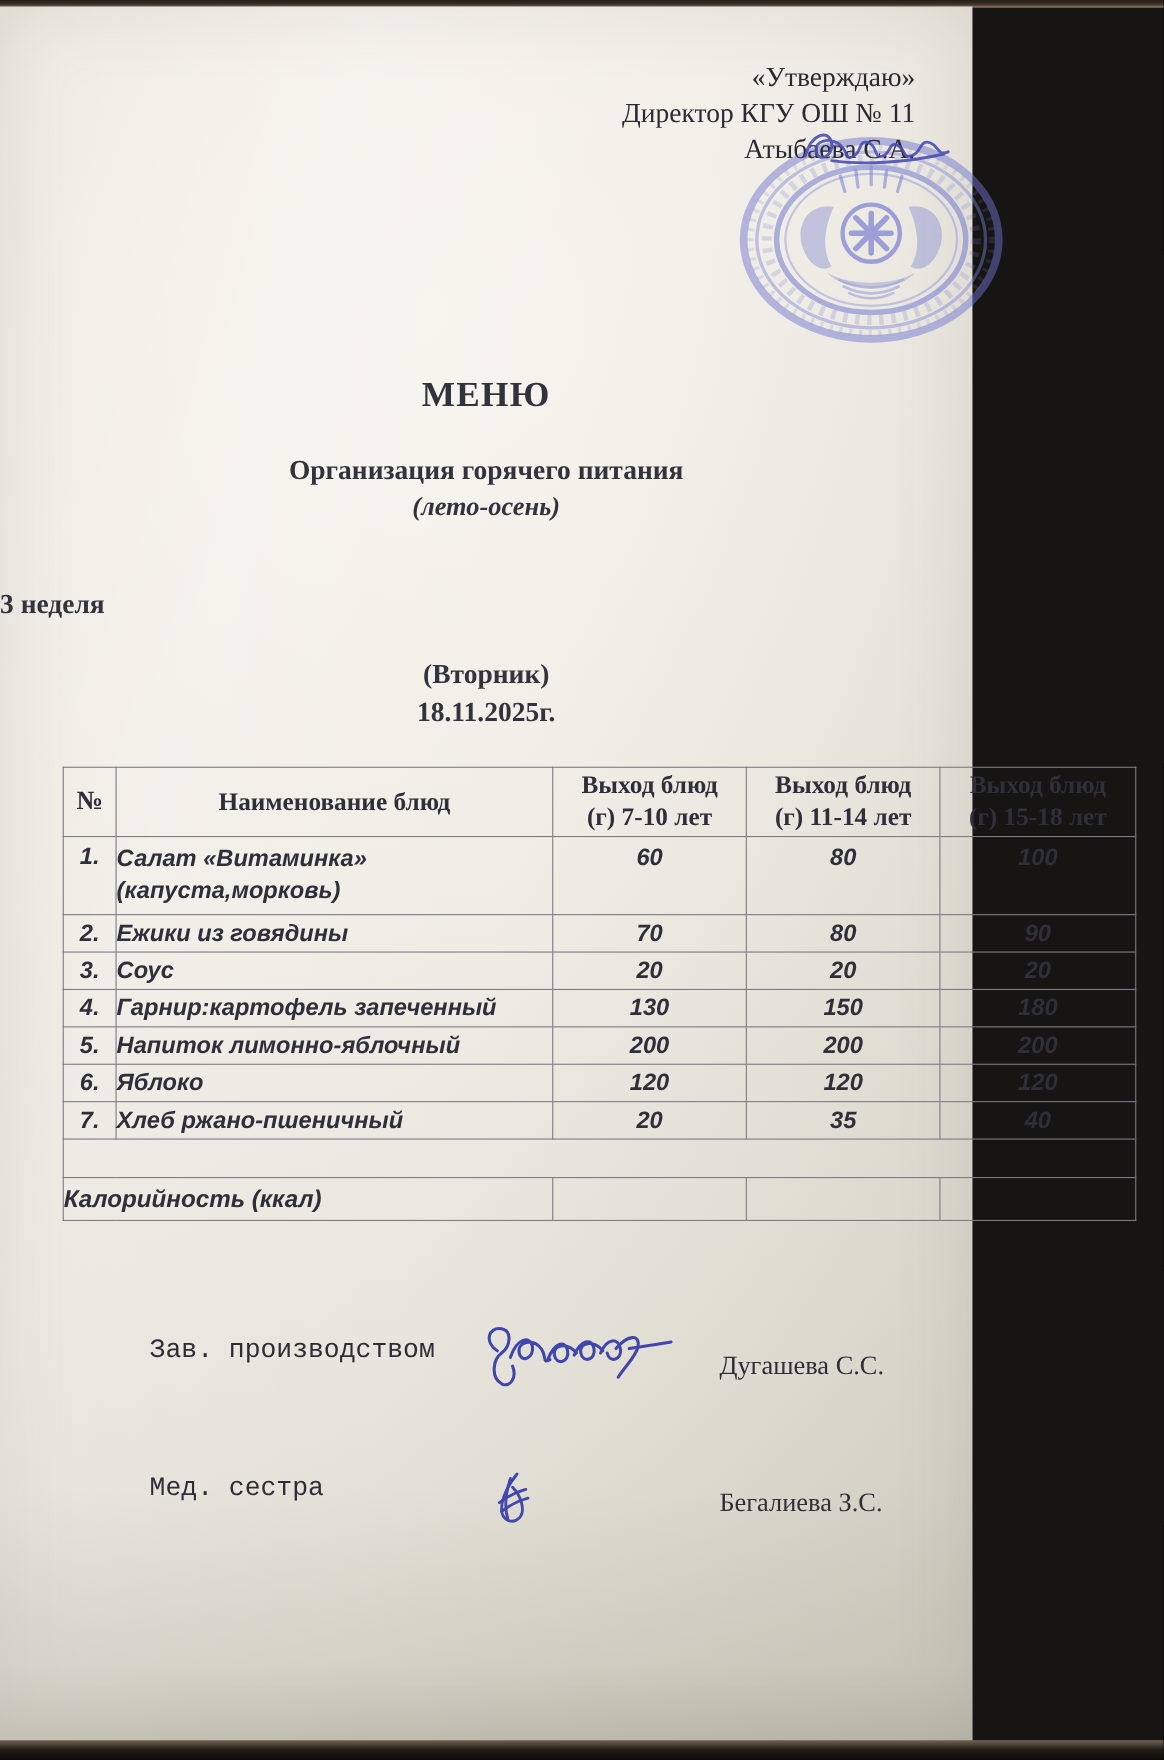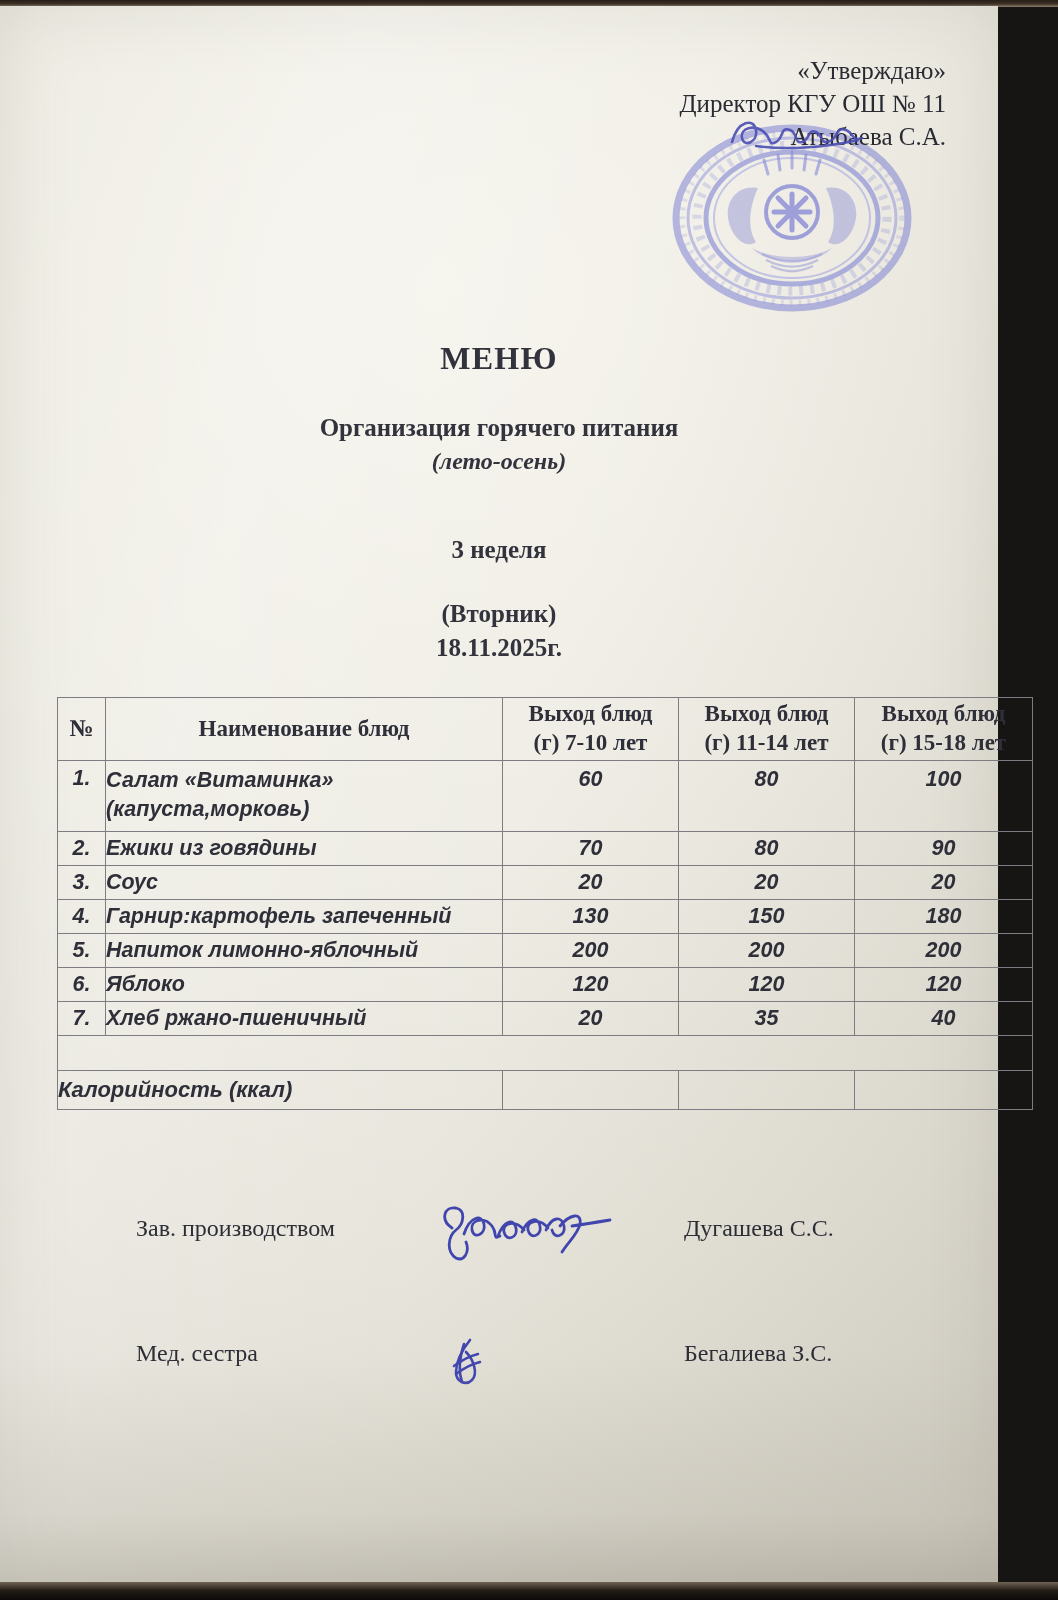--- a/index.html
+++ b/index.html
@@ -20,21 +20,21 @@
     position: relative;
     width: 1058px;
     height: 1600px;
     background: #171513;
     overflow: hidden;
   }
   .paper {
     position: absolute;
     left: 0;
     top: 6px;
-    width: 998px;
+    width: 884px;
     height: 1577px;
     background:
       radial-gradient(ellipse 140% 80% at 46% 18%, #f4f2ea 0%, #edebe2 42%, #e4e1d7 78%, #dbd8cd 100%);
     box-shadow: inset 0 0 70px rgba(120,115,100,.16);
   }
   
   .paper::before {
     content: "";
     position: absolute;
     inset: 0;
@@ -131,21 +131,20 @@
   }
   .season {
     font-weight: bold;
     font-style: italic;
     font-size: 24px;
   }
   .week {
     position: absolute;
     left: 0; right: 0;
     top: 530px;
-    text-align: center;
     font-size: 25px;
     font-weight: bold;
     color: #33333d;
   }
   .daydate {
     position: absolute;
     left: 0; right: 0;
     top: 591px;
     text-align: center;
     font-size: 25px;
@@ -222,22 +221,22 @@
     font-size: 22px;
   }
 
   
   .sig {
     position: absolute;
     font-family: "Liberation Serif", "DejaVu Serif", serif;
     font-size: 24px;
     color: #2d2d36;
   }
-  .sig-role  { left: 136px; }
-  .sig-name  { left: 684px; }
+  .sig-role  { left: 136px; font-family: Liberation Mono, monospace; }
+  .sig-name  { left: 654px; margin-top: 14px; }
   .sig-row-1 { top: 1209px; }
   .sig-row-2 { top: 1334px; }
 
   .hand-1 {
     position: absolute;
     left: 430px;
     top: 1192px;
     width: 190px;
     height: 64px;
     pointer-events: none;

